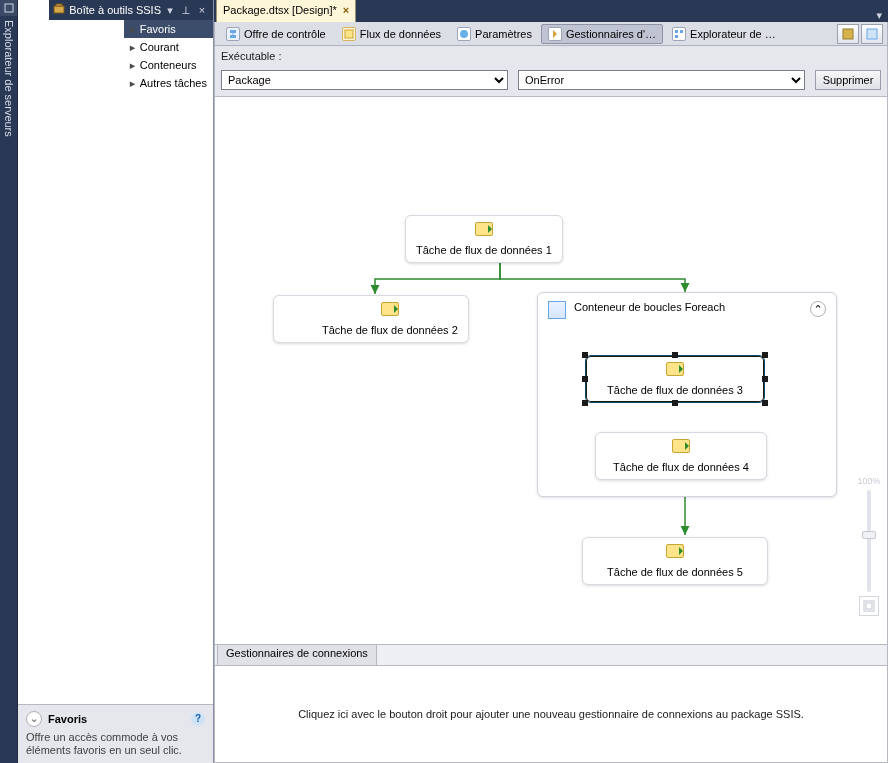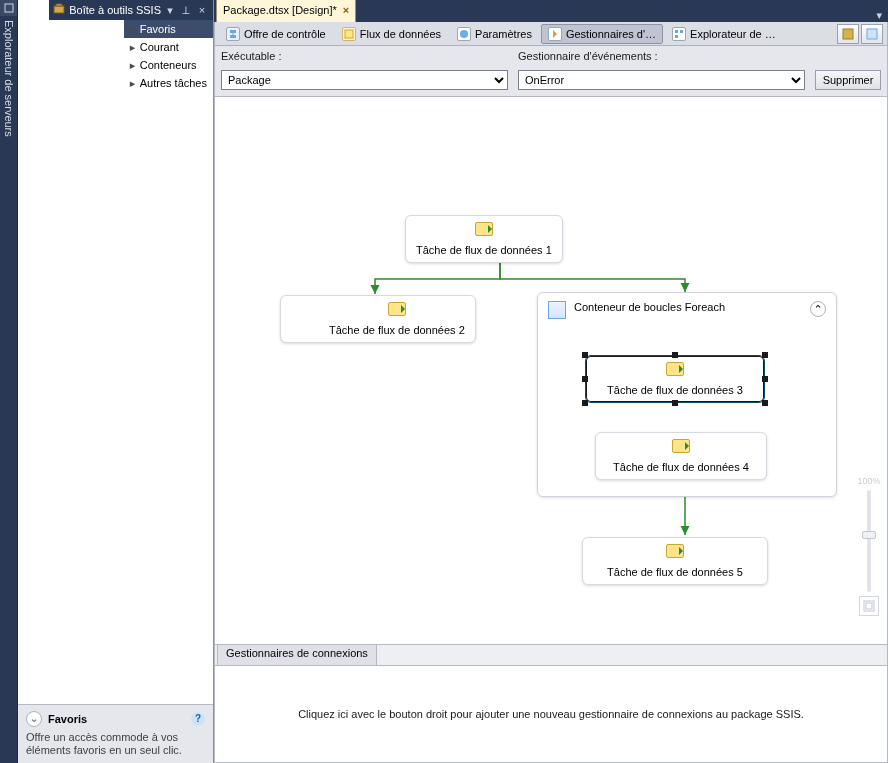--- a/index.html
+++ b/index.html
@@ -188,21 +188,20 @@
     </div>
     <div class="tool-square">
       <svg width="14" height="14" viewBox="0 0 14 14">
           <rect x="2" y="2" width="10" height="10" fill="#cfe3f7" stroke="#6aa7e8"></rect>
         </svg>
     </div>
   </div>
 
   <div class="filter-row">
     <label class="lab1">Exécutable :</label>
-    <label class="lab2">Gestionnaire d'événements :</label>
     <div class="combo combo1">
       <select>
         <option>Package</option>
       </select>
     </div>
     <div class="combo combo2">
       <select>
         <option>OnError</option>
       </select>
     </div>
@@ -226,21 +225,21 @@
         <circle cx="460" cy="302" r="3" fill="none" stroke="#5fa75f"></circle>
 
         <path d="M470,400 L470,438" fill="none" stroke="#2e8b2e" stroke-width="1.5" marker-end="url(#arrow)"></path>
       </svg>
 
       <div class="task" style="left:190px;top:118px;">
         <span class="ticon"></span>
         <span class="taskname">Tâche de flux de données 1</span>
       </div>
 
-      <div class="task" style="left:65px;top:198px;padding-left:48px;">
+      <div class="task" style="left:58px;top:198px;padding-left:48px;">
         <span class="ticon"></span>
         <span class="taskname">Tâche de flux de données 2</span>
       </div>
 
       <div class="container-box" style="left:322px;top:195px;width:300px;height:205px;">
         <div class="ctitle">
           <span class="cicon"></span>
           <span>Conteneur de boucles Foreach</span>
           <span class="collapse">⌃</span>
         </div>

